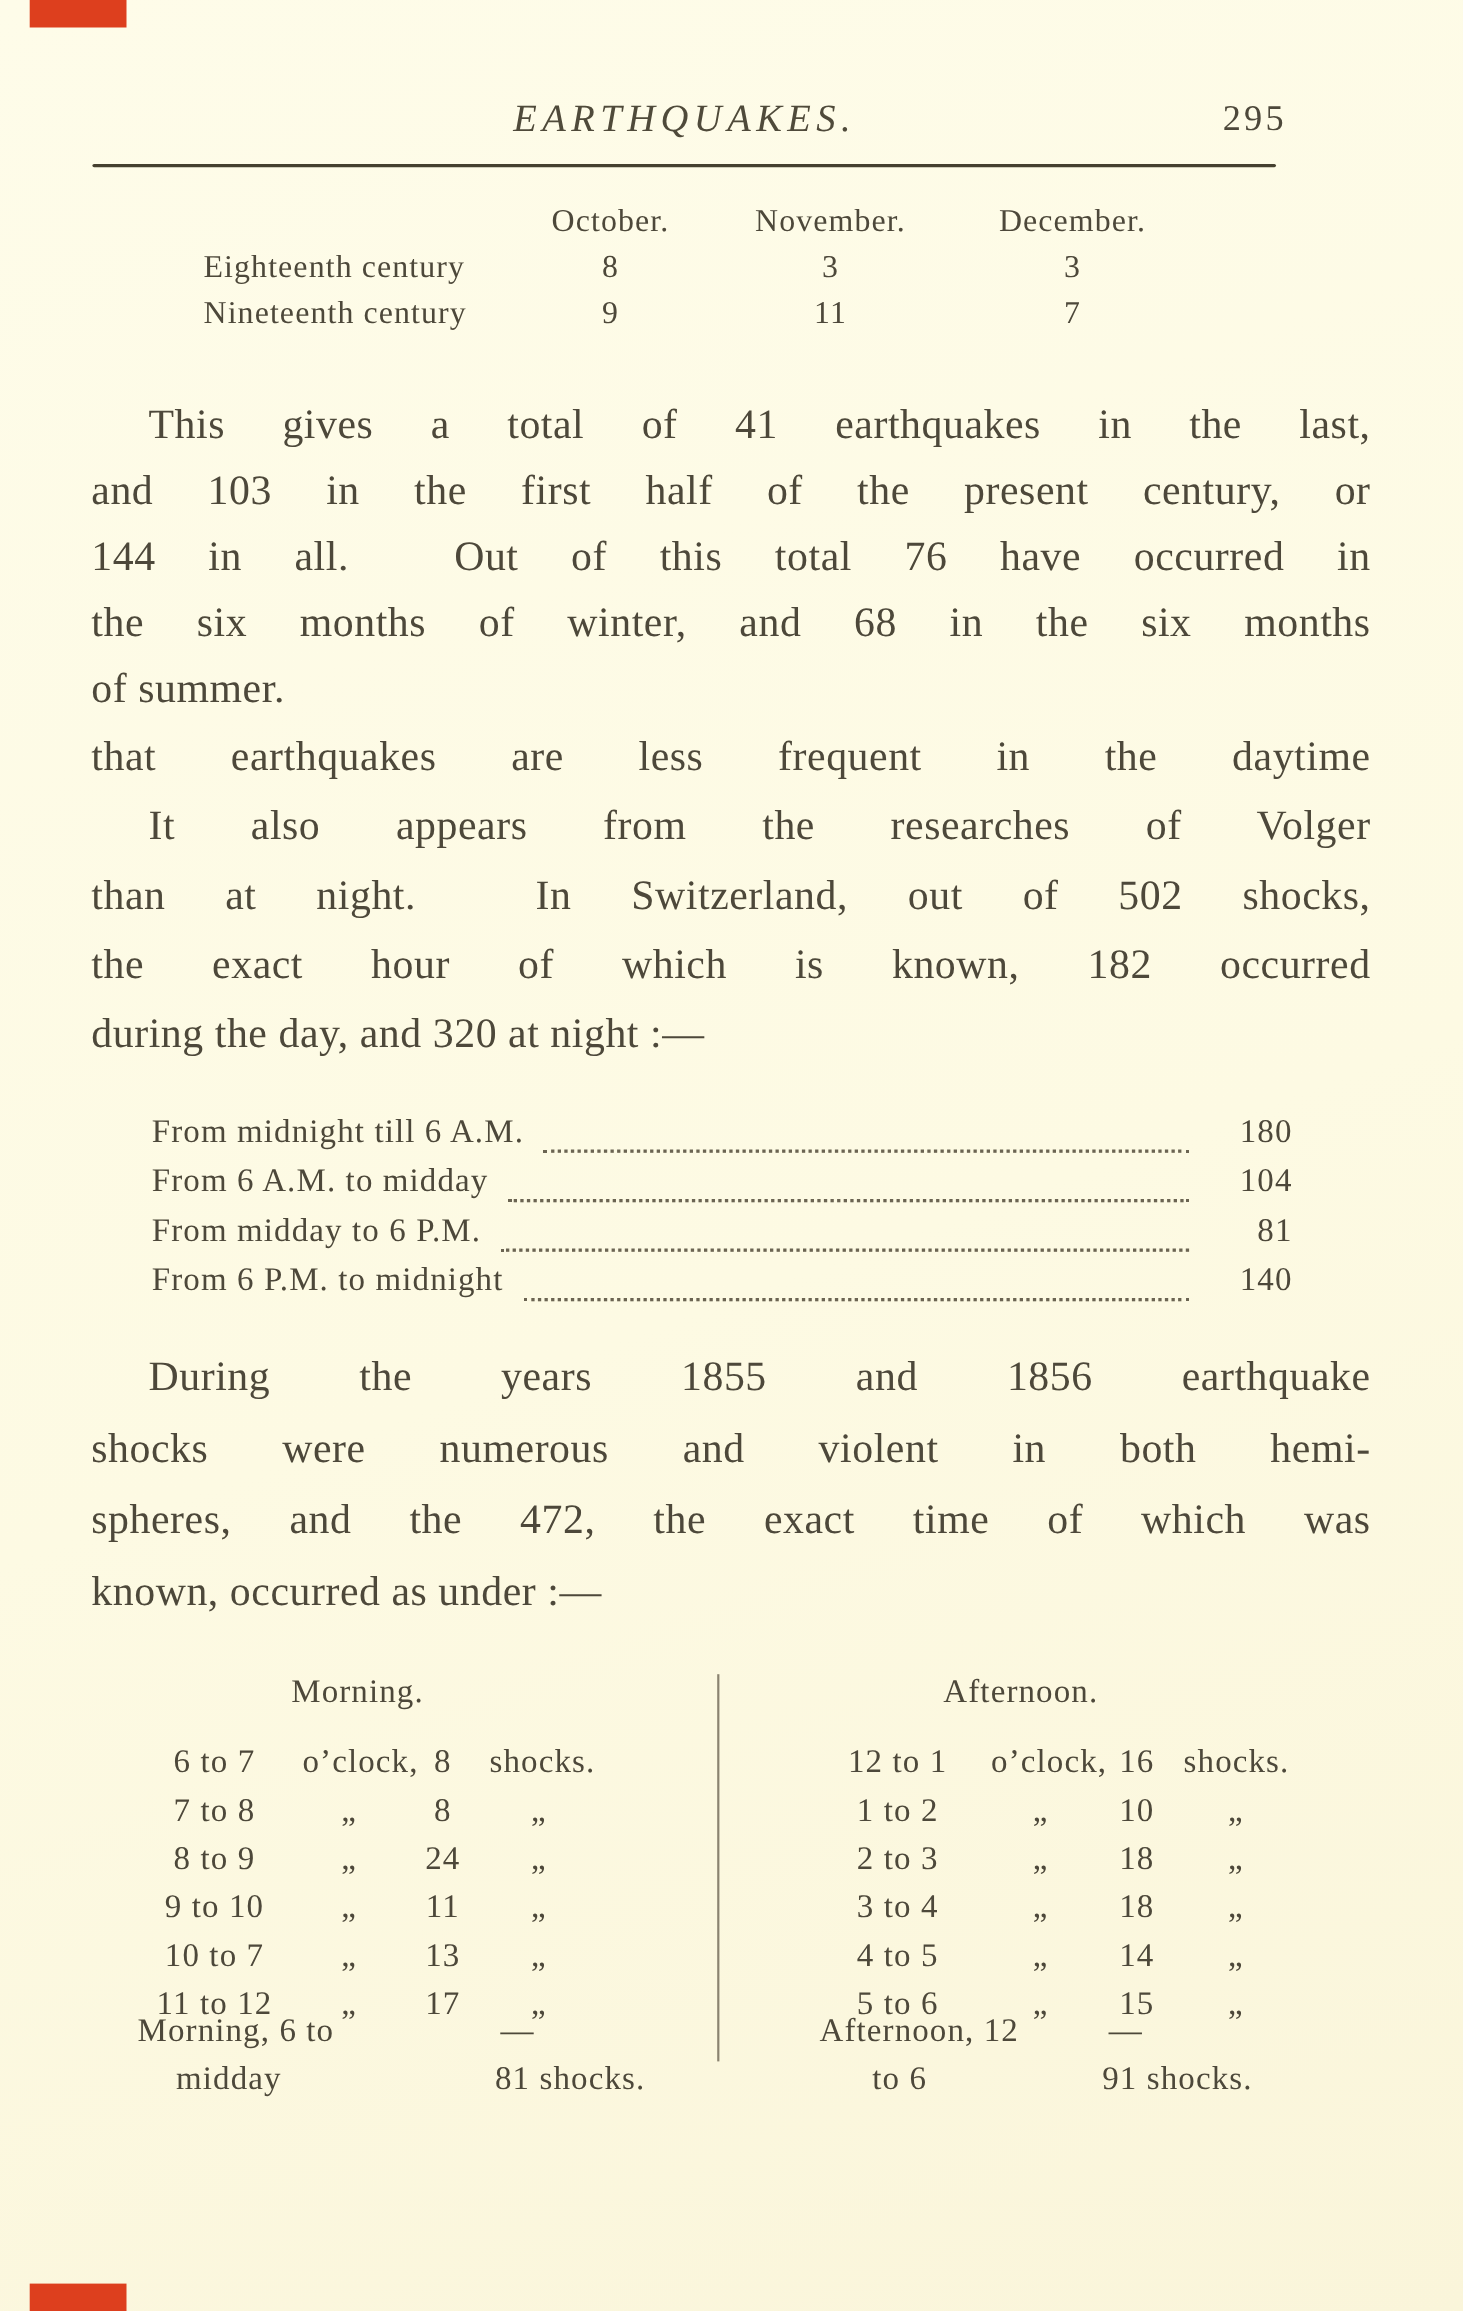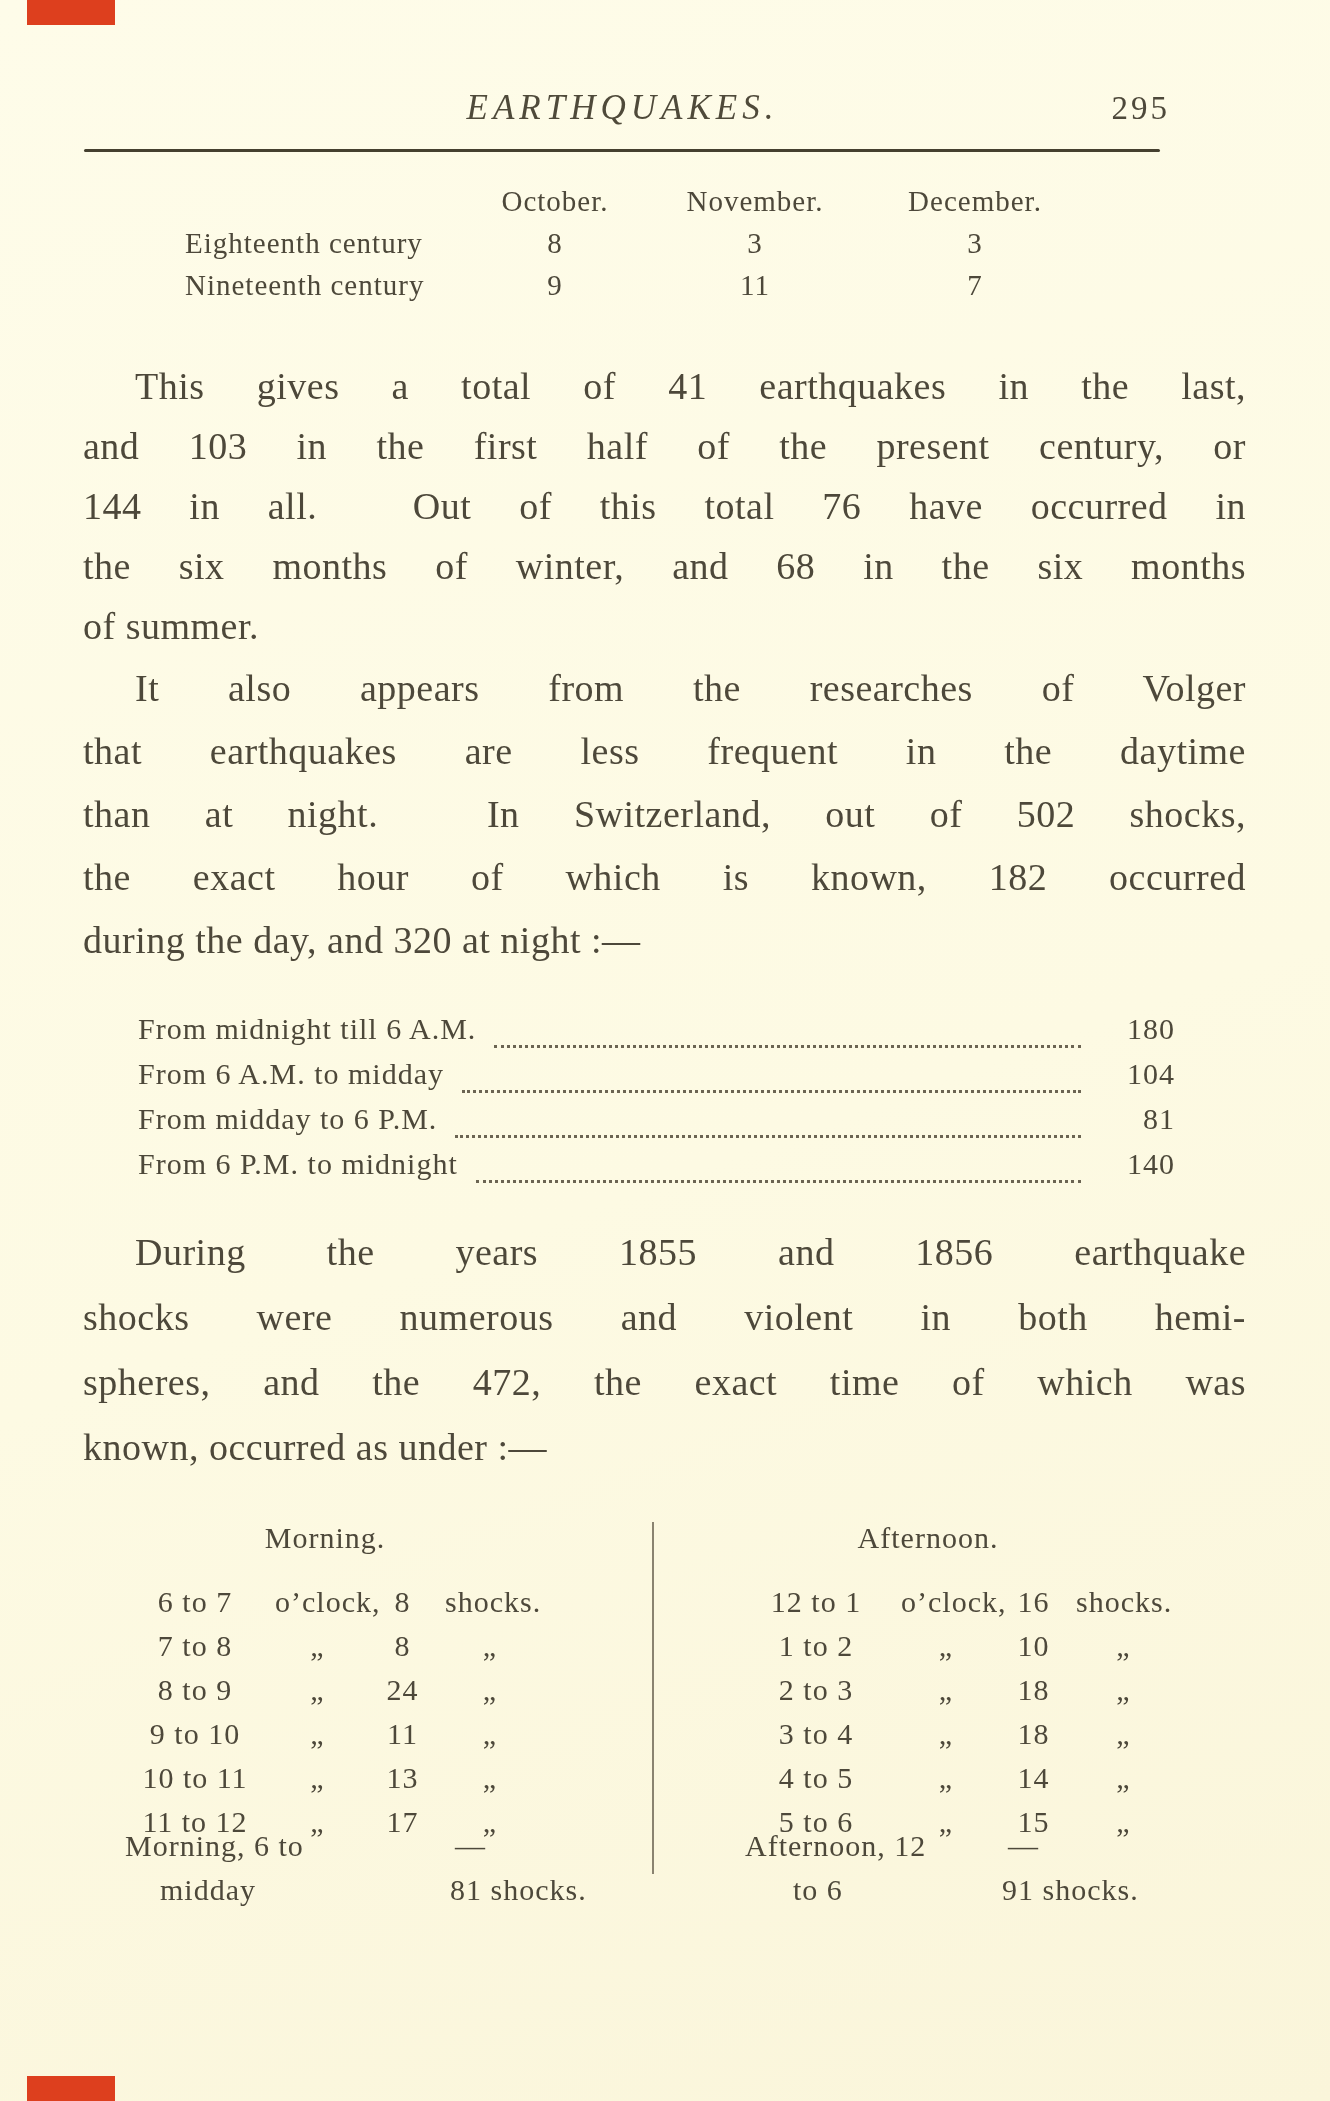--- a/index.html
+++ b/index.html
@@ -109,22 +109,22 @@
 
   <div class="para p1">
     <div class="ln first">This gives a total of 41 earthquakes in the last,</div>
     <div class="ln">and 103 in the first half of the present century, or</div>
     <div class="ln">144 in all.&nbsp; Out of this total 76 have occurred in</div>
     <div class="ln">the six months of winter, and 68 in the six months</div>
     <div class="ln last">of summer.</div>
   </div>
 
   <div class="para p2">
+    <div class="ln">that earthquakes are less frequent in the daytime</div>
     <div class="ln first">It also appears from the researches of Volger</div>
-    <div class="ln">that earthquakes are less frequent in the daytime</div>
     <div class="ln">than at night.&nbsp; In Switzerland, out of 502 shocks,</div>
     <div class="ln">the exact hour of which is known, 182 occurred</div>
     <div class="ln last">during the day, and 320 at night :—</div>
   </div>
 
   <div class="leader-list">
     <div class="leader-row">
       <span class="leader-label">From midnight till 6 A.M.</span>
       <span class="leader-dots"></span>
       <span class="leader-value">180</span>
@@ -182,21 +182,21 @@
       </div>
       <div class="shock-row">
         <span></span>
         <span>9 to 10</span>
         <span>„</span>
         <span>11</span>
         <span>„</span>
       </div>
       <div class="shock-row">
         <span></span>
-        <span>10 to 11</span>
+        <span>10 to 7</span>
         <span>„</span>
         <span>13</span>
         <span>„</span>
       </div>
       <div class="shock-row">
         <span></span>
         <span>11 to 12</span>
         <span>„</span>
         <span>17</span>
         <span>„</span>

